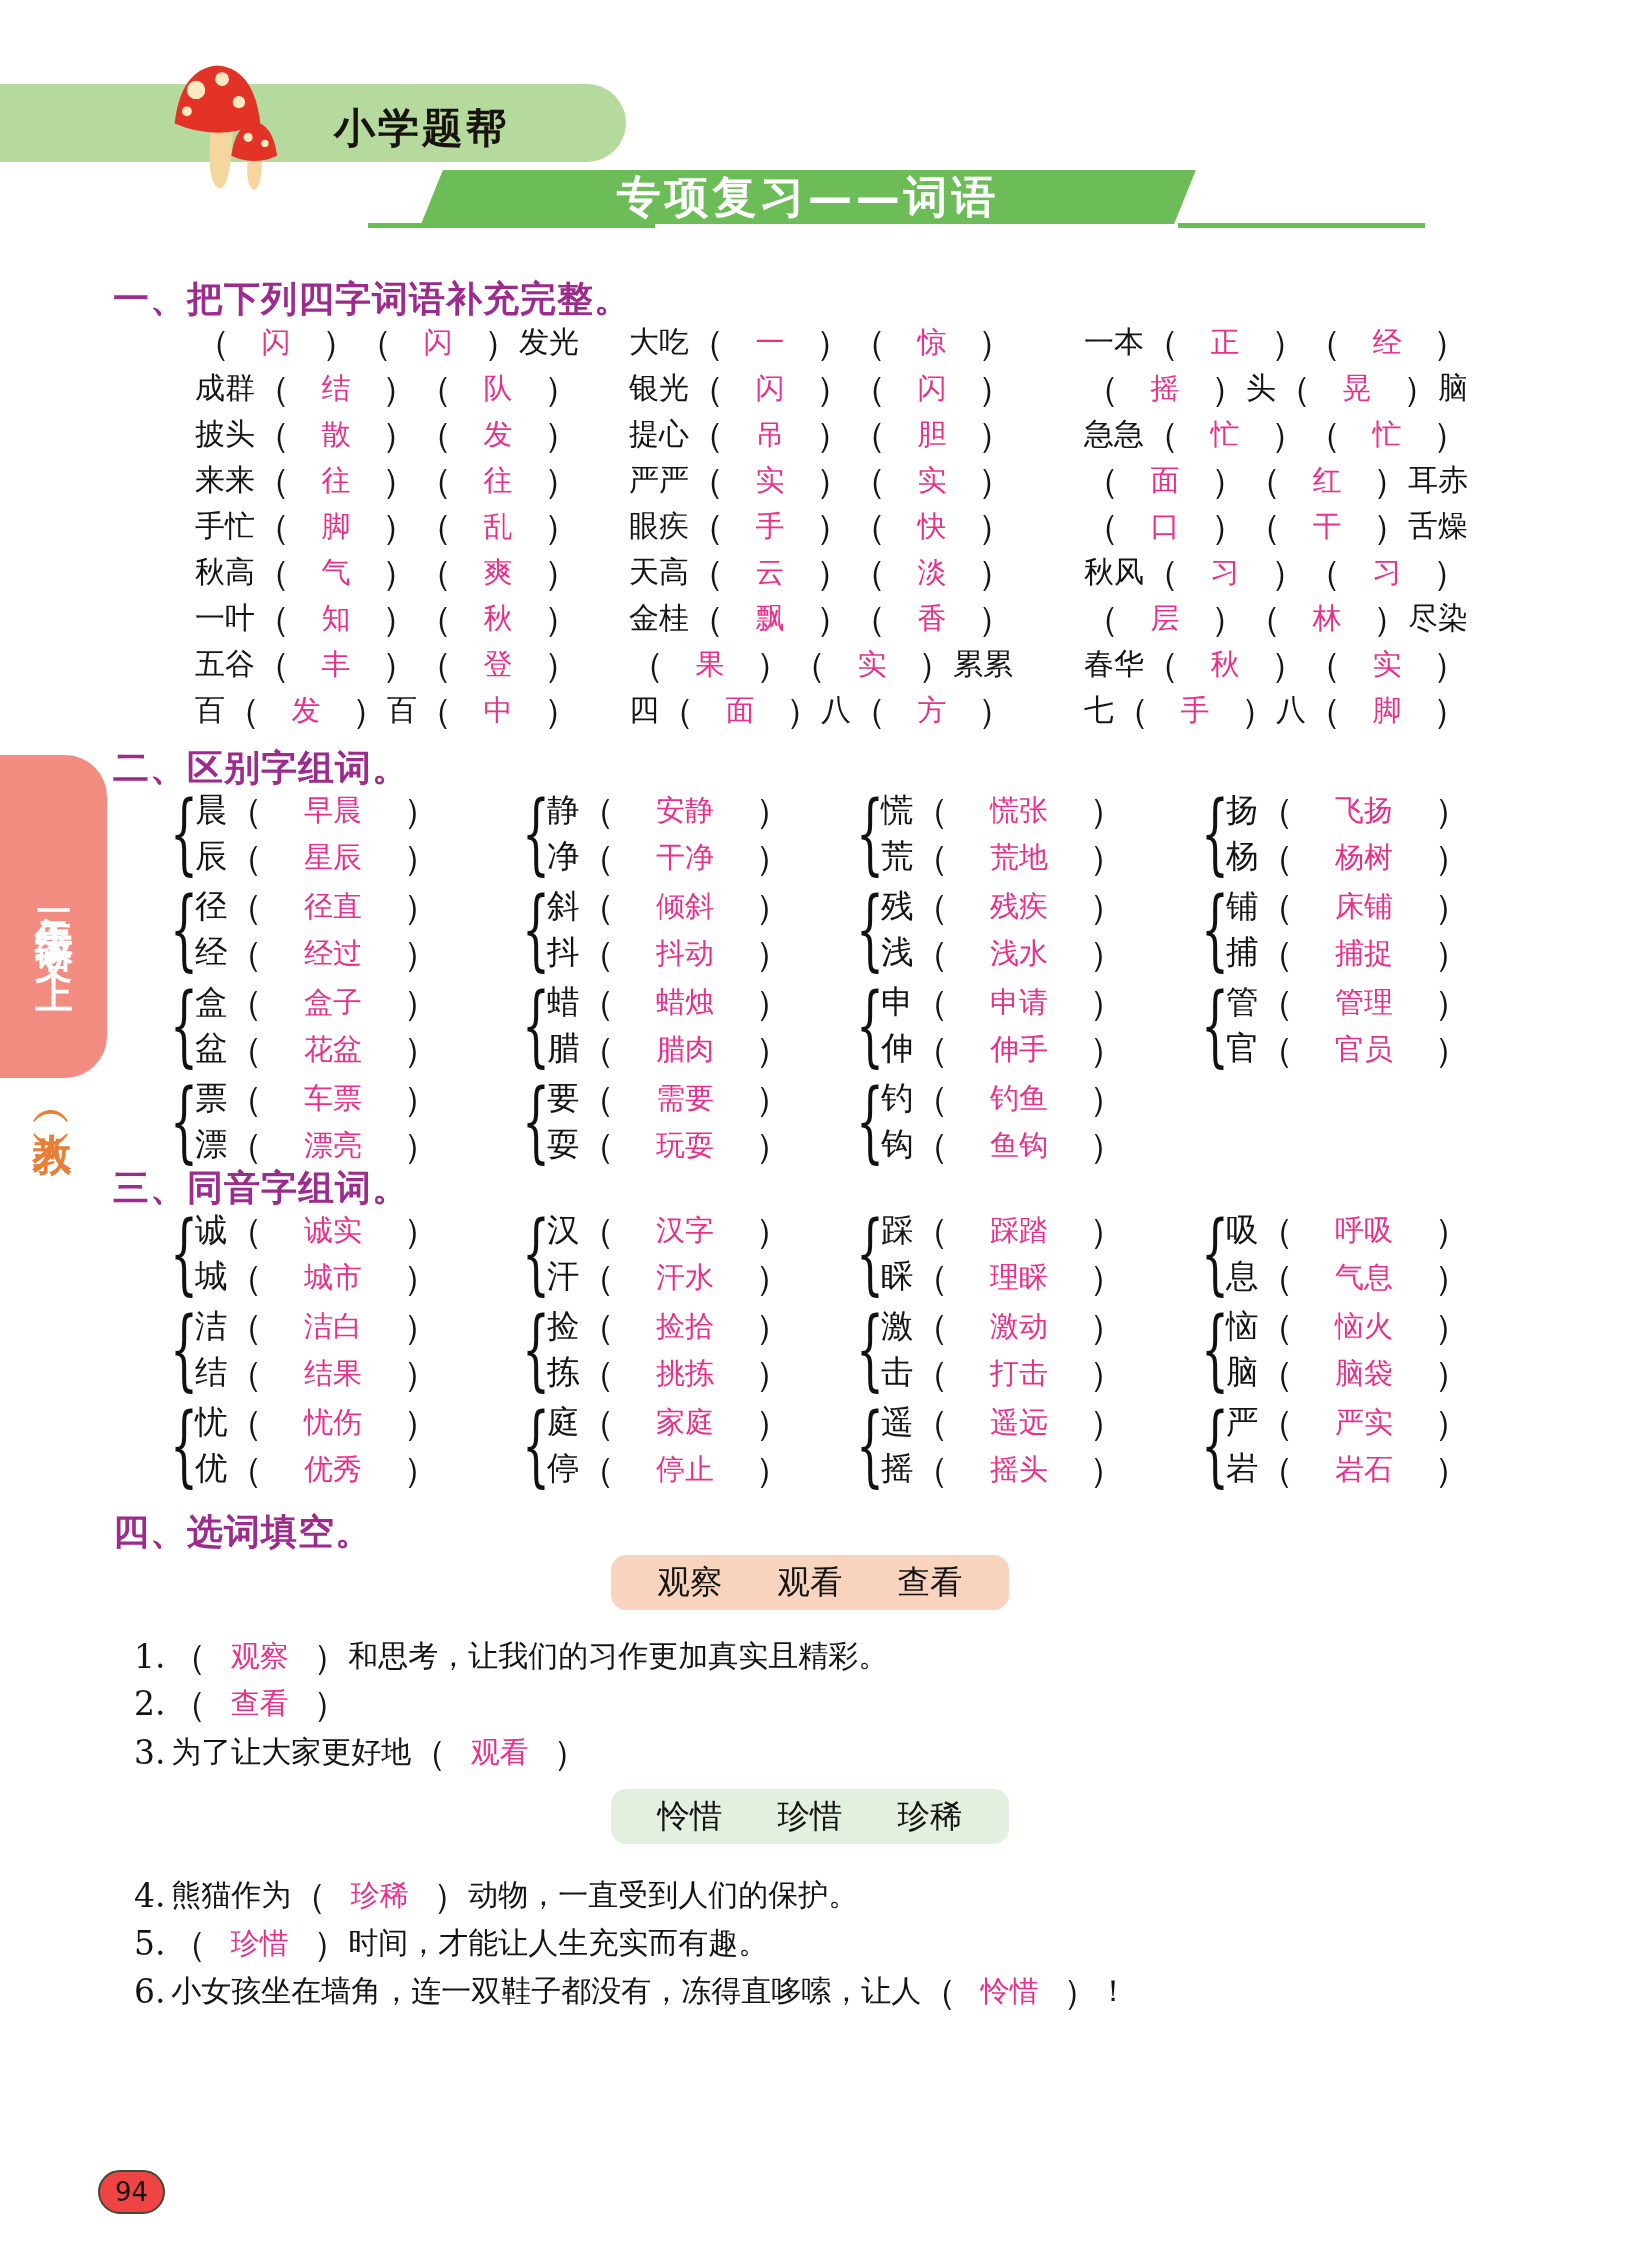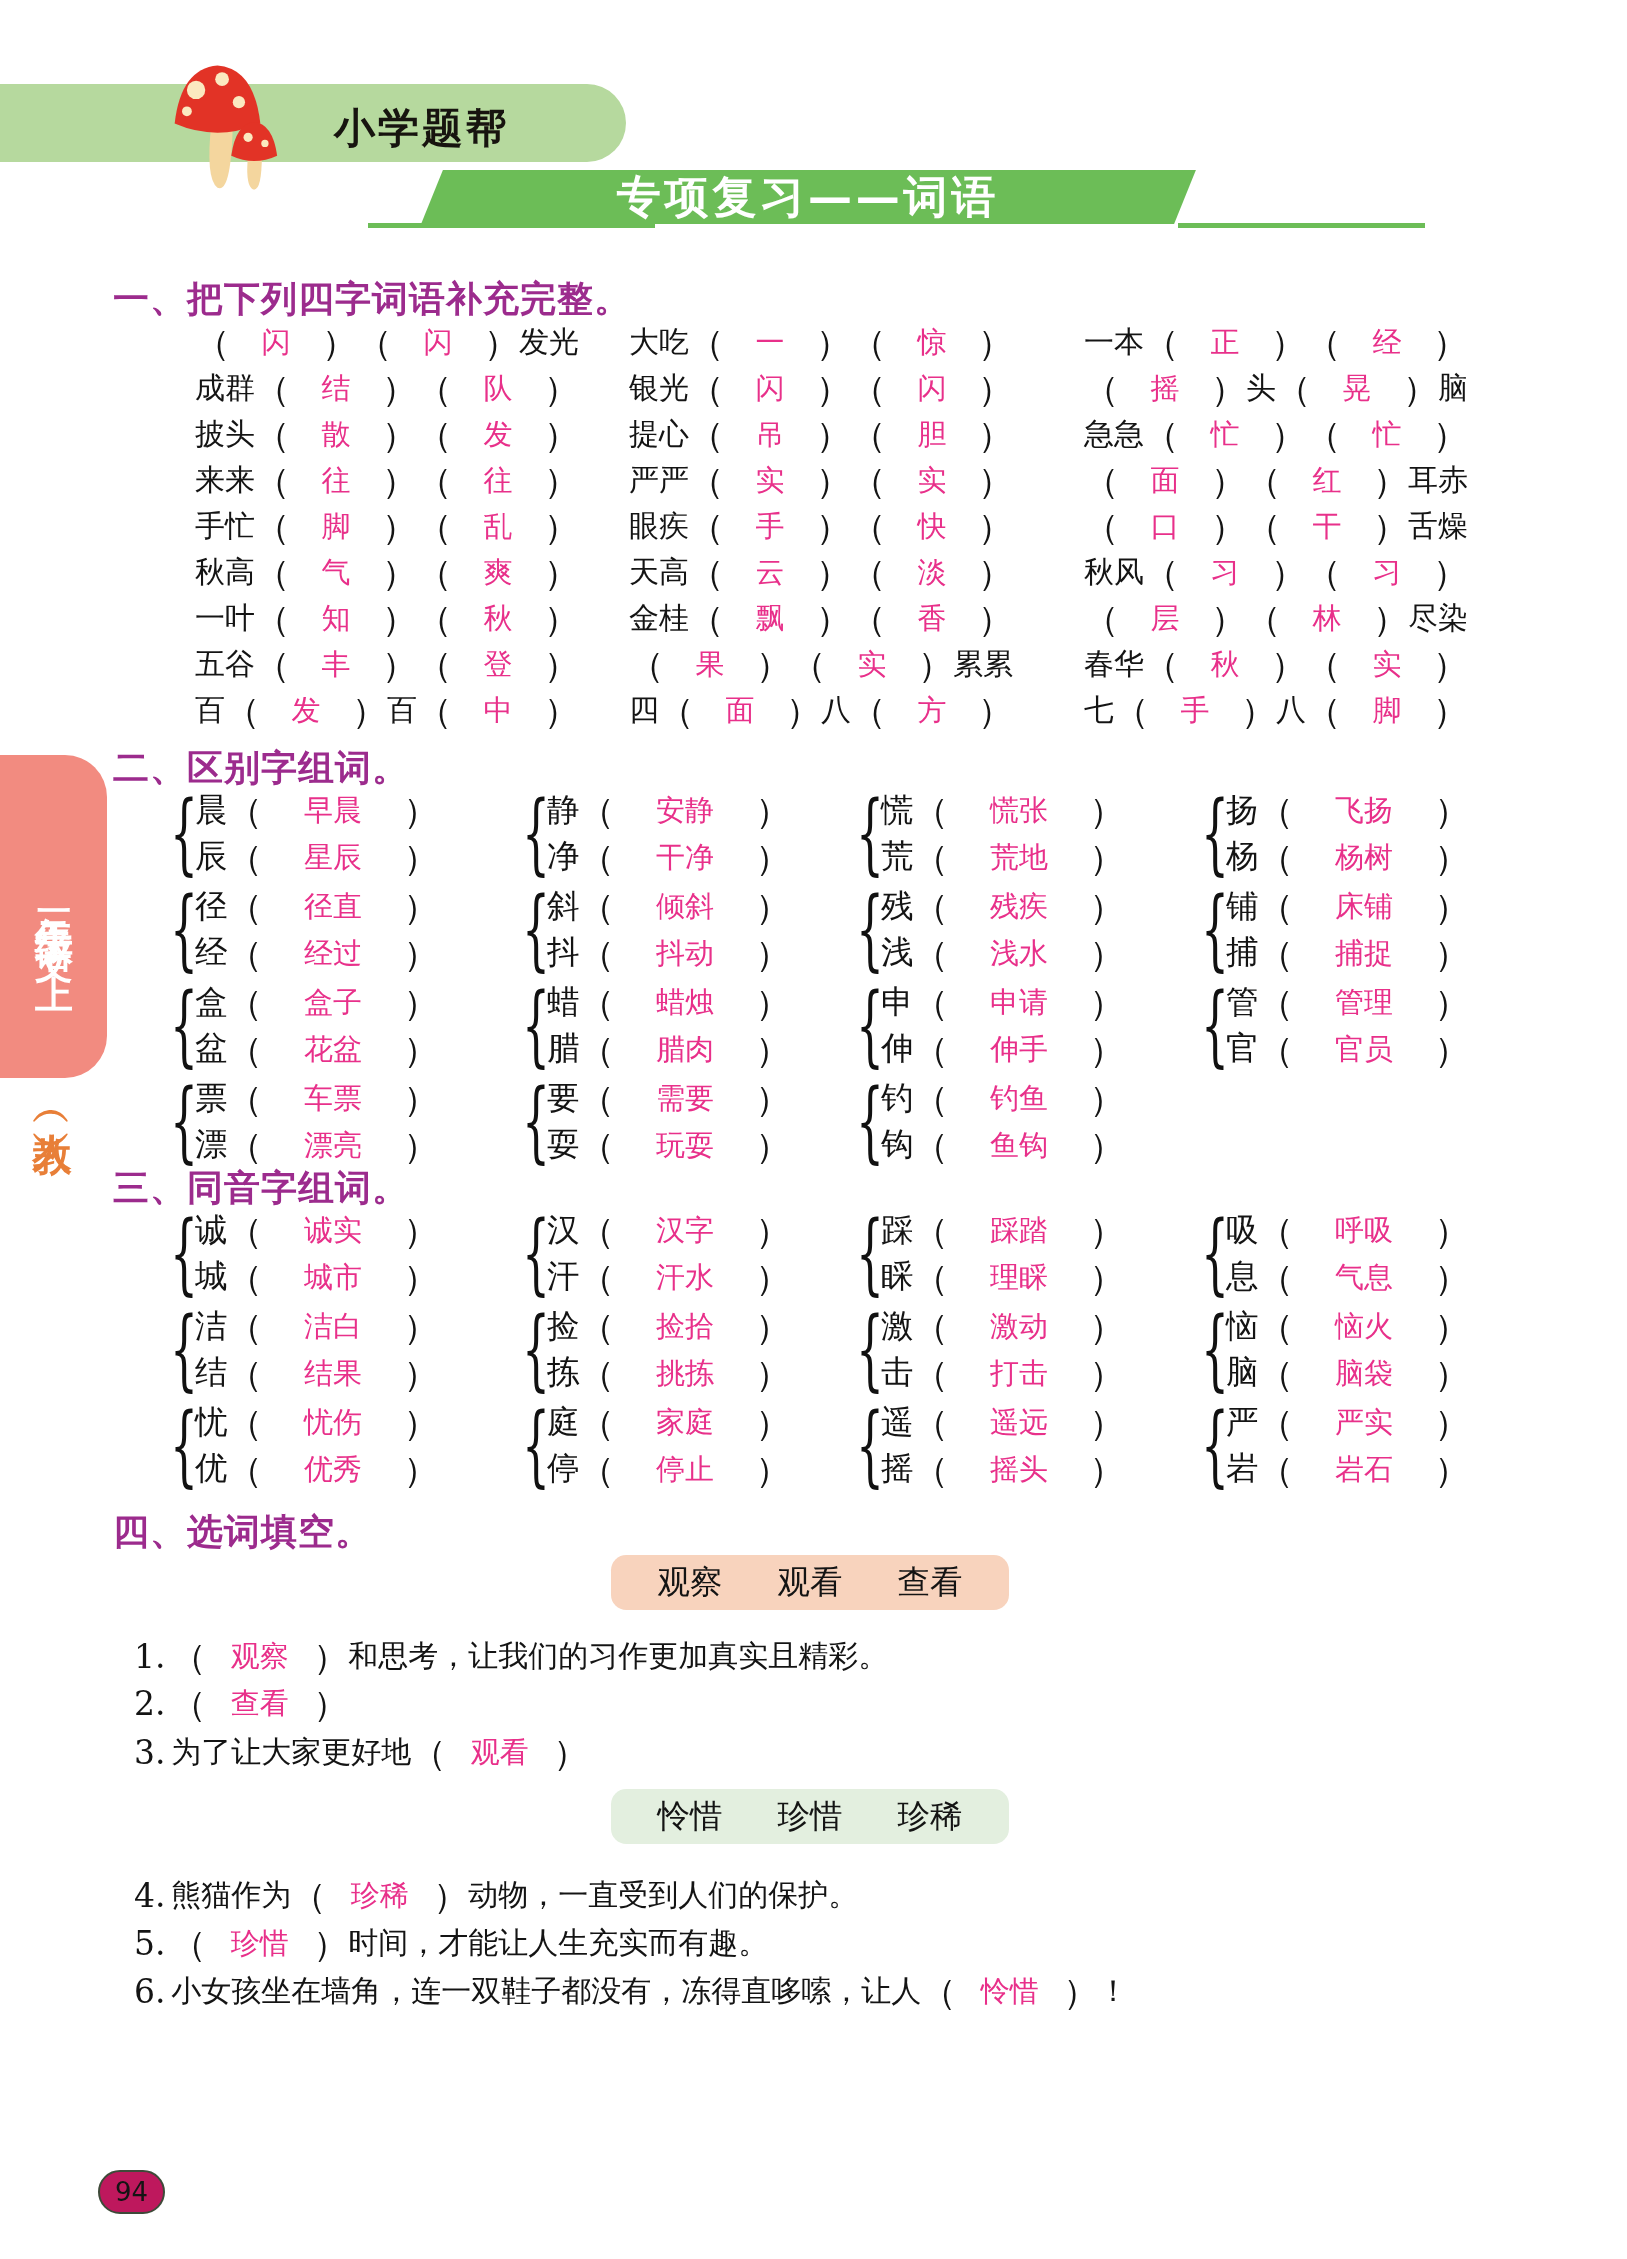--- a/index.html
+++ b/index.html
@@ -73,21 +73,21 @@
   .bank{position:absolute;left:611px;width:398px;height:55px;border-radius:15.3px;
         display:flex;align-items:center;justify-content:center;gap:55px;font-size:32.5px;}
   #bank1{top:1555px;background:var(--bank1);}
   #bank2{top:1789px;background:var(--bank2);}
   .sentence{position:absolute;left:134px;font-size:33px;white-space:nowrap;display:flex;align-items:center;}
   .snum{margin-right:5.7px;font-size:33px;}
 
   
   .page-badge{position:absolute;left:98px;top:2170px;width:63px;height:40px;border:2.9px solid #3e4a39;
               border-radius:23px;display:flex;align-items:center;justify-content:center;
-              font-size:26px;font-family:"DejaVu Sans",sans-serif;background:#be185d;}
+              font-size:26px;font-family:"DejaVu Sans",sans-serif;background:#ef4444;}
 </style>
 </head>
 <body>
 
 <div class="page">
 
   <div class="logo-bar"></div>
   <svg class="mushrooms" viewBox="0 0 100 100">
     <path d="M46,52 q-4,36 4,42 q9,4 10,-42 z" fill="#f4d69e"></path>
     <path d="M22,52 Q26,16 50,14 Q74,16 78,52 Q50,64 22,52 Z" fill="#e23326"></path>

